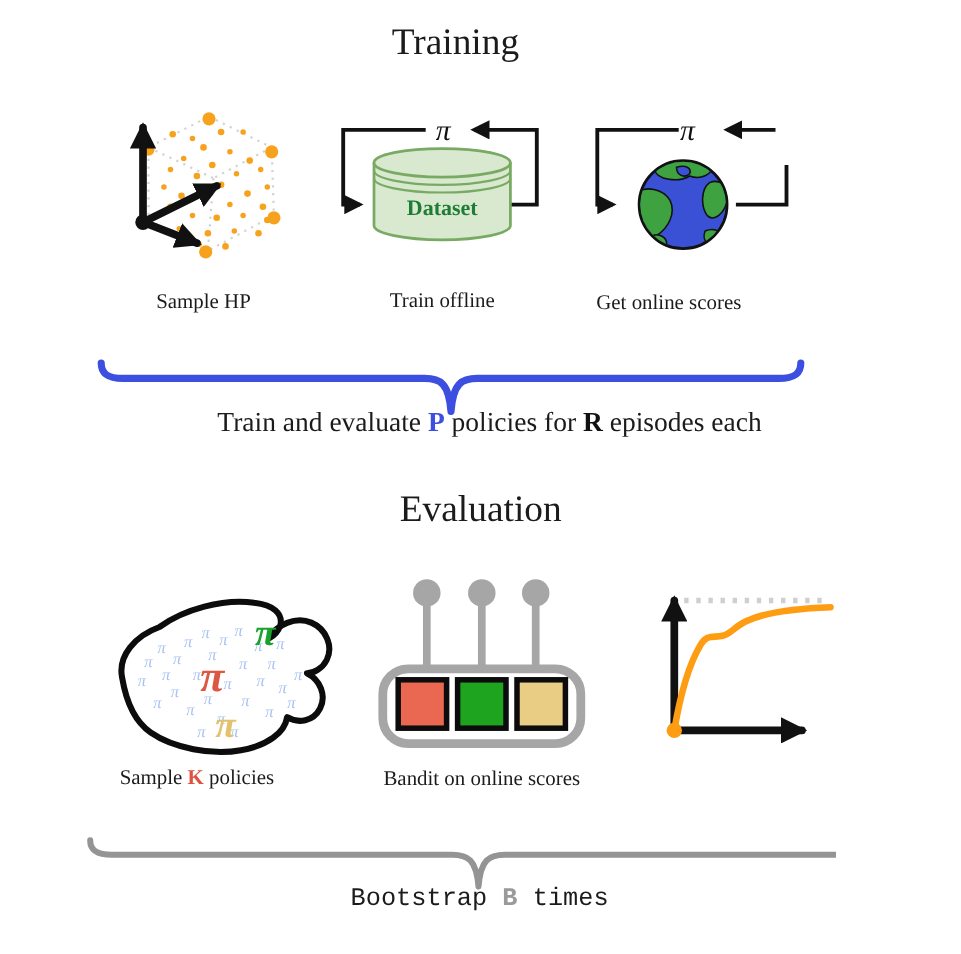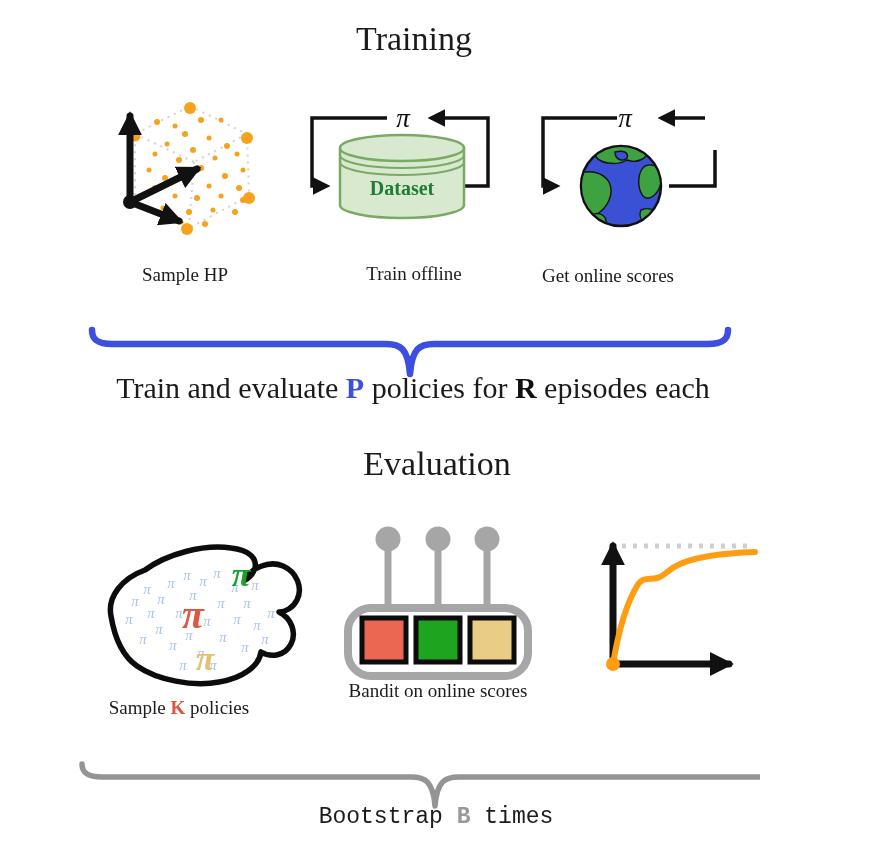--- a/index.html
+++ b/index.html
@@ -2,21 +2,21 @@
 <html><head>
 <meta charset="utf-8">
 <style>
   html,body{margin:0;padding:0;background:#fff;}
   #canvas{position:relative;width:760px;height:867px;background:#fff;overflow:hidden;
           font-family:"Liberation Serif",serif;color:#1b1b1b;}
   .abs{position:absolute;}
   .center{transform:translateX(-50%);white-space:nowrap;text-align:center;}
   .section-title{font-size:34px;}
   .icon-caption{font-size:19px;text-align:right;}
-  .brace-caption{font-size:30px;}
+  .brace-caption{font-size:25px;margin-left:32px;}
   .brace-caption-sm{font-size:23px;font-family:Liberation Mono, monospace;}
   .p-letter{font-weight:bold;color:#3d4fe0;}
   .r-letter{font-weight:bold;color:#111;}
   .k-letter{font-weight:bold;color:#e0523f;}
   .b-letter{font-weight:bold;color:#9a9a9a;}
   .pi-loop{font:italic 27px "Liberation Serif",serif;fill:#111;}
   .pi-small{font:italic 15px "Liberation Serif",serif;fill:#a9c2f2;}
   .pi-green{font:italic bold 34px "Liberation Serif",serif;fill:#18a32c;}
   .pi-red{font:italic bold 40px "Liberation Serif",serif;fill:#dd5744;}
   .pi-yellow{font:italic bold 34px "Liberation Serif",serif;fill:#e3c26e;}
@@ -132,21 +132,21 @@
         <path d="M 82 54 C 90 52 96 54 94 60 C 90 64 82 62 82 54 Z" fill="#3a51d5"></path>
         <path d="M 44 78 C 54 70 70 74 76 84 C 82 96 74 110 64 116 C 54 120 46 112 46 100 Z"></path>
         <path d="M 112 68 C 122 64 130 72 128 84 C 126 96 116 104 110 98 C 104 90 104 74 112 68 Z"></path>
         <path d="M 56 118 C 66 112 76 118 72 128 C 64 136 52 130 56 118 Z"></path>
         <path d="M 108 112 C 118 108 126 114 122 122 C 114 130 104 122 108 112 Z"></path>
       </g>
     </g>
   </svg>
 
   <div class="abs center icon-caption" style="left:185px;top:264px;">Sample HP</div>
-  <div class="abs center icon-caption" style="left:402px;top:263px;margin-left:12px;">Train offline</div>
+  <div class="abs center icon-caption" style="left:402px;top:263px;">Train offline</div>
   <div class="abs center icon-caption" style="left:608px;top:265px;">Get online scores</div>
 
   <svg class="abs" style="left:88px;top:324px;" width="645" height="56" viewBox="0 0 645 56">
     <path d="M 4 6 C 4 16 10 20 24 20 L 298 20 C 312 20 320 24 322 50 C 324 24 332 20 346 20 L 620 20 C 634 20 640 16 640 6" fill="none" stroke="#3d4fe0" stroke-width="6.5" stroke-linecap="round" stroke-linejoin="round"></path>
   </svg>
   <div class="abs center brace-caption" style="left:413px;top:371px;">
     <span>Train and evaluate </span><span class="p-letter">P</span><span> policies for </span><span class="r-letter">R</span><span> episodes each</span>
   </div>
 
   <div class="abs center section-title" style="left:437px;top:445px;text-align:right;">Evaluation</div>
@@ -217,21 +217,21 @@
       <line x1="28" y1="142" x2="28" y2="24" marker-end="url(#ahp)"></line>
       <line x1="28" y1="142" x2="144" y2="142" marker-end="url(#ahp)"></line>
     </g>
     <path d="M 28 142 C 33 112 40 84 52 64 C 58 54 64 58 72 56 C 80 54 83 47 95 42 C 113 34 142 31 170 30" fill="none" stroke="#ff9d12" stroke-width="6" stroke-linecap="round"></path>
     <circle cx="28" cy="142" r="7" fill="#ff9d12"></circle>
   </svg>
 
   <div class="abs center icon-caption" style="left:179px;top:697px;">
     <span>Sample </span><span class="k-letter">K</span><span> policies</span>
   </div>
-  <div class="abs center icon-caption" style="left:438px;top:680px;">Bandit on online scores</div>
+  <div class="abs center icon-caption" style="left:438px;top:698px;">Bandit on online scores</div>
 
   <svg class="abs" style="left:78px;top:758px;" width="714" height="54" viewBox="0 0 714 54">
     <path d="M 4 6 C 4 15 10 19 24 19 L 333 19 C 347 19 355 23 357 48 C 359 23 367 19 381 19 L 689 19 C 703 19 709 15 709 6" fill="none" stroke="#949494" stroke-width="5.5" stroke-linecap="round" stroke-linejoin="round"></path>
   </svg>
   <div class="abs center brace-caption-sm" style="left:436px;top:804px;">
     <span>Bootstrap </span><span class="b-letter">B</span><span> times</span>
   </div>
 
 </div>
 

